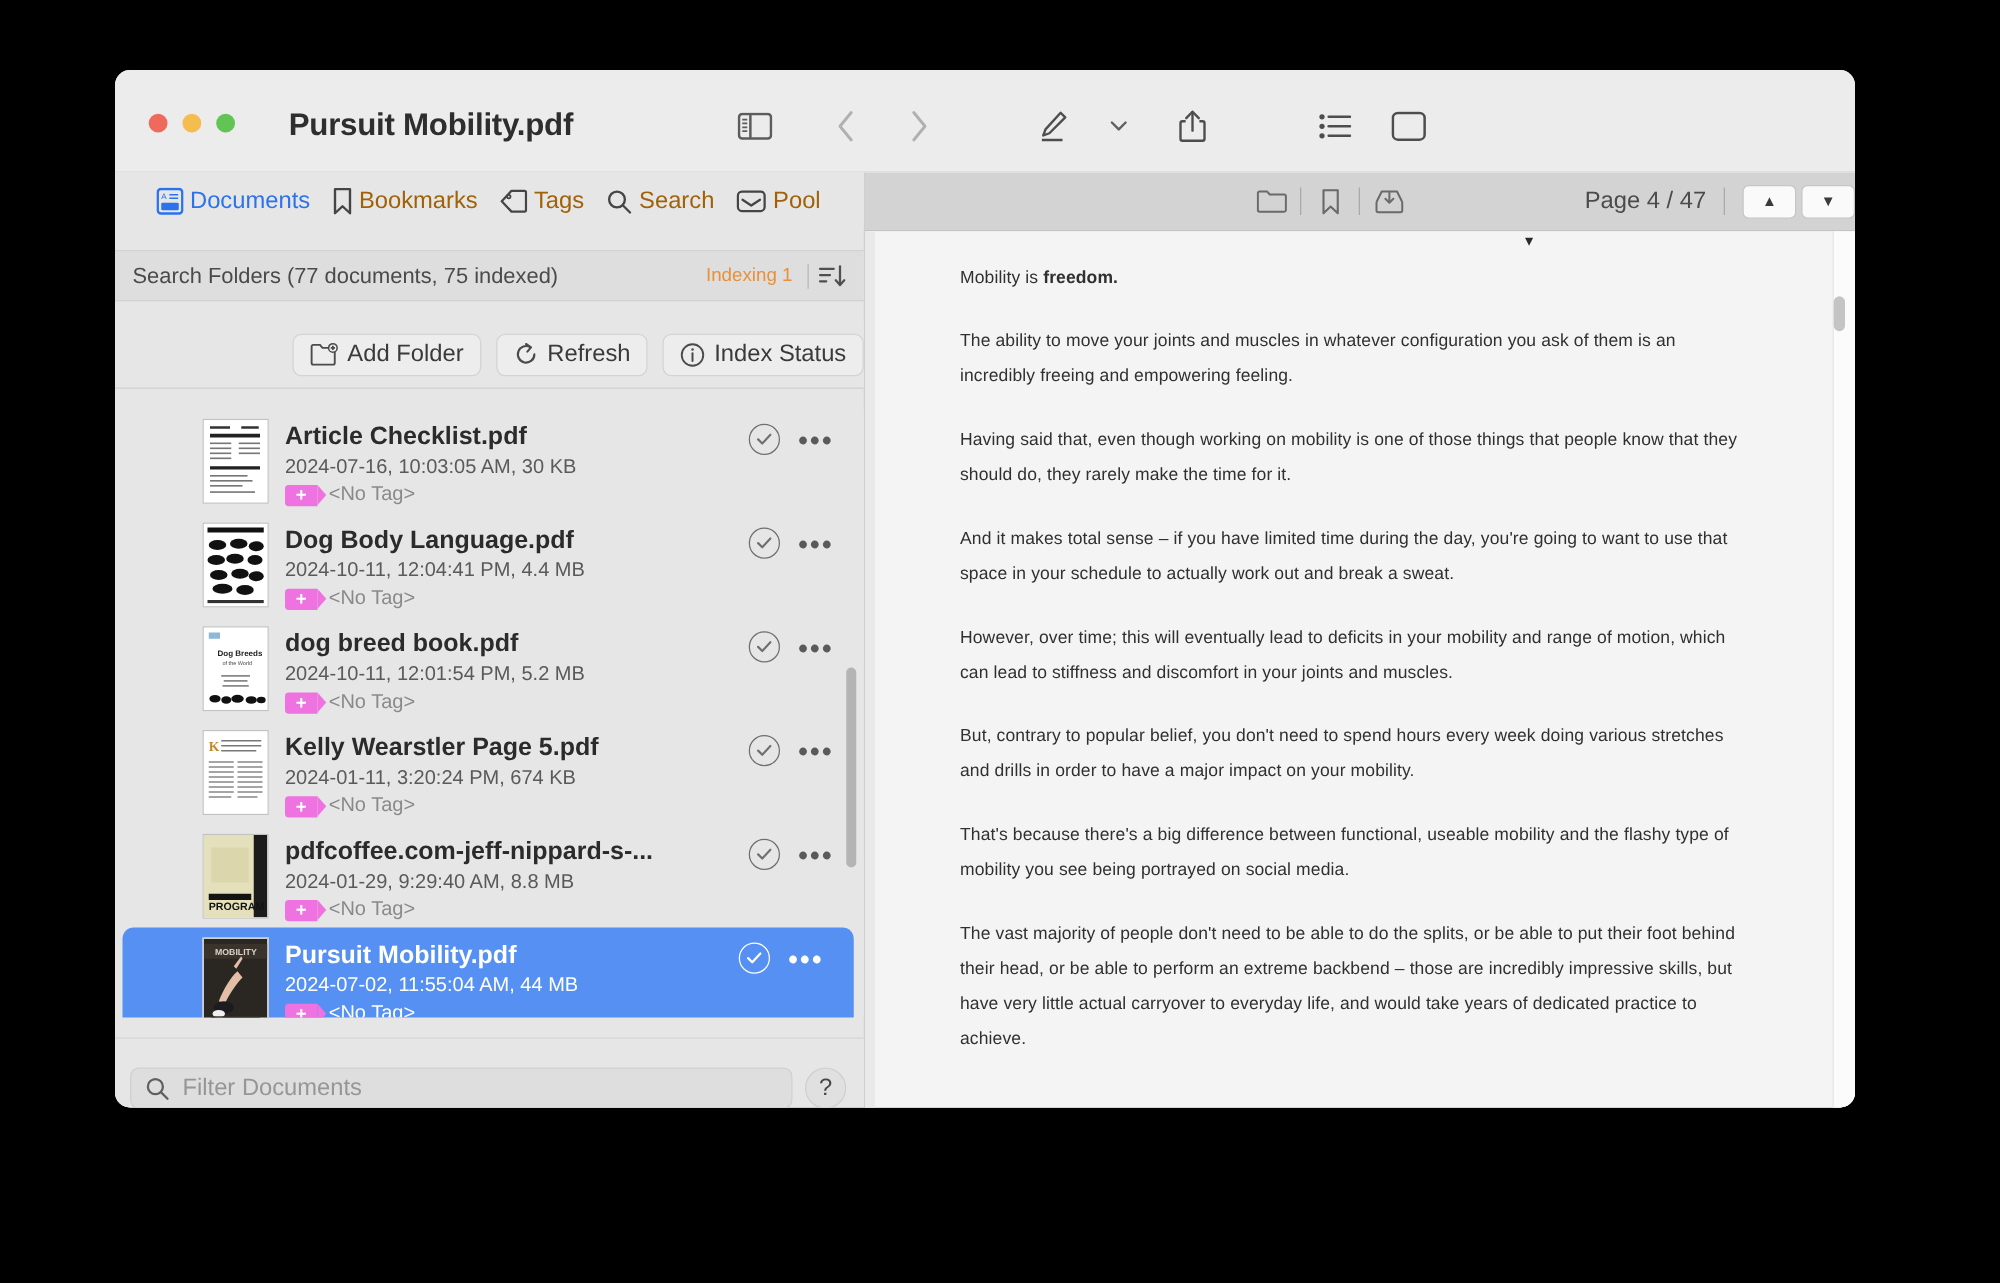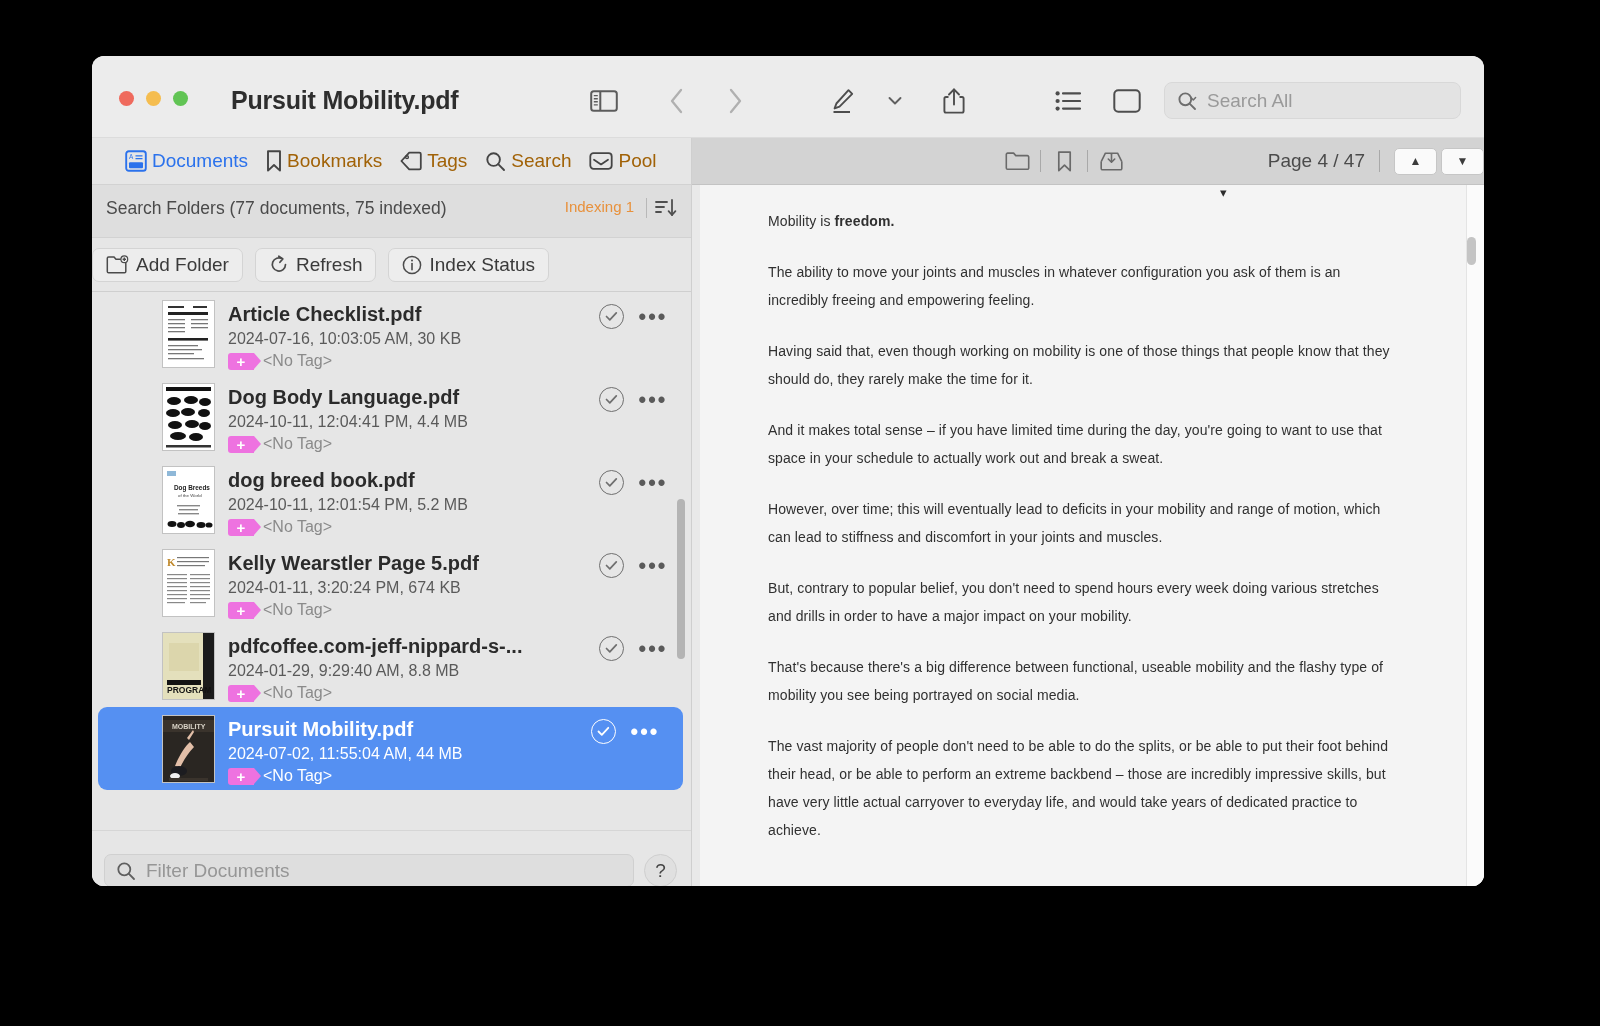--- a/index.html
+++ b/index.html
@@ -102,20 +102,21 @@
   }
 
   
   .sidebar {
     width: 599px;
     background: #e6e6e6;
     position: relative;
     border-right: 1px solid #cfcfcf;
     display: flex;
     flex-direction: column;
+    gap: 16px;
   }
 
   .tabs {
     height: 46px;
     display: flex;
     align-items: center;
     padding-left: 33px;
     gap: 18px;
     background: #e6e6e6;
   }
@@ -126,42 +127,43 @@
     font-size: 19px;
     color: #a16207;
     cursor: default;
   }
   .tab.active { color: #2b72ec; }
 
   .sf-bar {
     height: 39px;
     background: #dedede;
     display: flex;
-    padding: 13px 14px 0 14px;
+    align-items: center;
+    padding: 0 14px 0 14px;
     border-top: 1px solid #d2d2d2;
     border-bottom: 1px solid #d2d2d2;
     font-size: 17.5px;
     color: #4a4a4a;
   }
   .sf-bar .spacer { flex: 1; }
   .indexing {
     color: #e8913c;
     font-size: 15px;
     margin-right: 12px;
   }
   .sf-sep {
     width: 1px; height: 20px; background: #b8b8b8; margin-right: 8px;
   }
 
   .act-bar {
     height: 53px;
     background: #e6e6e6;
     display: flex;
     align-items: center;
-    justify-content: flex-start;
+    justify-content: flex-end;
     gap: 12px;
     border-bottom: 1px solid #cfcfcf;
   }
   .act-btn {
     display: flex;
     align-items: center;
     gap: 7px;
     height: 32px;
     padding: 0 13px;
     background: #ededed;
@@ -460,28 +462,20 @@
         <line x1="8" y1="18.6" x2="25" y2="18.6" stroke="#4d4d4d" stroke-width="2.1" stroke-linecap="round"></line>
       </svg>
     </div>
 
     <div class="tb-icon tb-panel">
       <svg width="28" height="24" viewBox="0 0 28 24">
         <rect x="1.3" y="1.3" width="25.4" height="21.4" rx="4" fill="none" stroke="#4d4d4d" stroke-width="2"></rect>
       </svg>
     </div>
 
-    <div class="search-all">
-      <svg width="20" height="20" viewBox="0 0 20 20">
-        <circle cx="8.3" cy="8.3" r="5.9" fill="none" stroke="#6e6e6e" stroke-width="1.9"></circle>
-        <line x1="12.6" y1="12.6" x2="18" y2="18" stroke="#6e6e6e" stroke-width="1.9" stroke-linecap="round"></line>
-        <polyline points="14,6.5 16.3,9 18.6,6.5" fill="none" stroke="#6e6e6e" stroke-width="1.5" stroke-linecap="round" stroke-linejoin="round"></polyline>
-      </svg>
-      <span class="ph">Search All</span>
-    </div>
   </div>
 
   <div class="body">
 
     <div class="sidebar">
 
       <div class="tabs">
         <div class="tab active">
           <svg width="22" height="22" viewBox="0 0 22 22">
             <rect x="1.2" y="1.2" width="19.6" height="19.6" rx="2.6" fill="none" stroke="#2b72ec" stroke-width="1.9"></rect>

